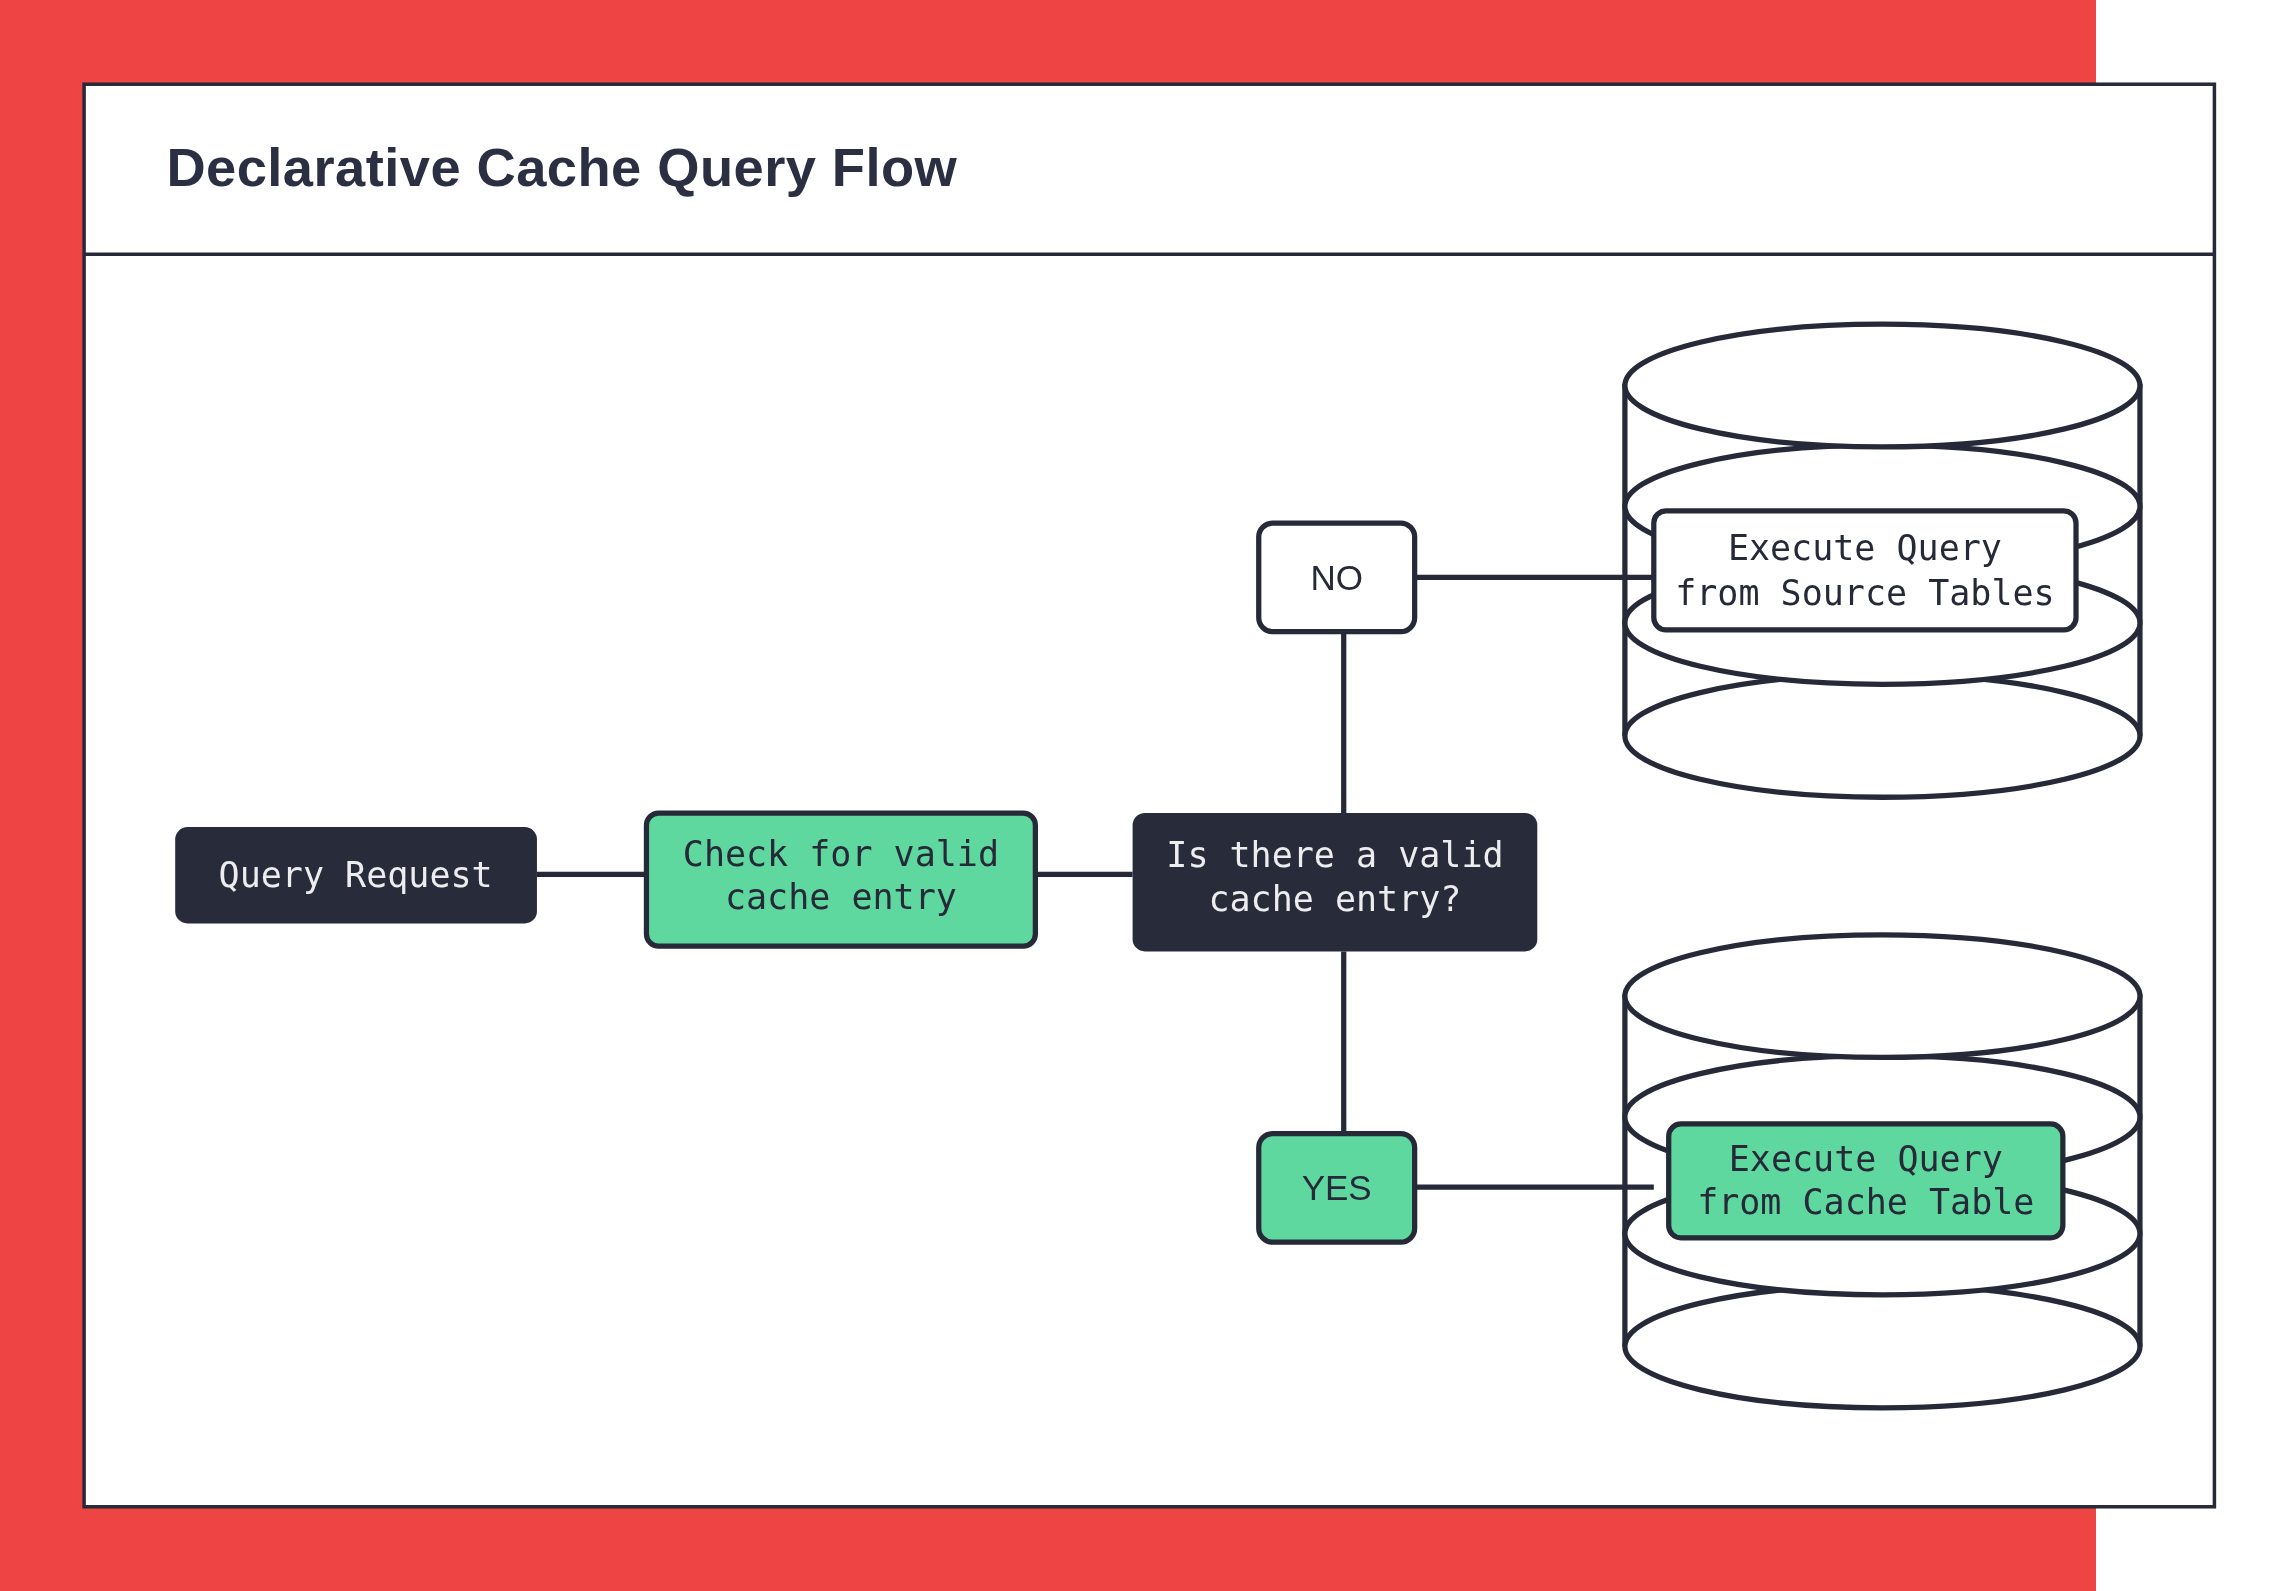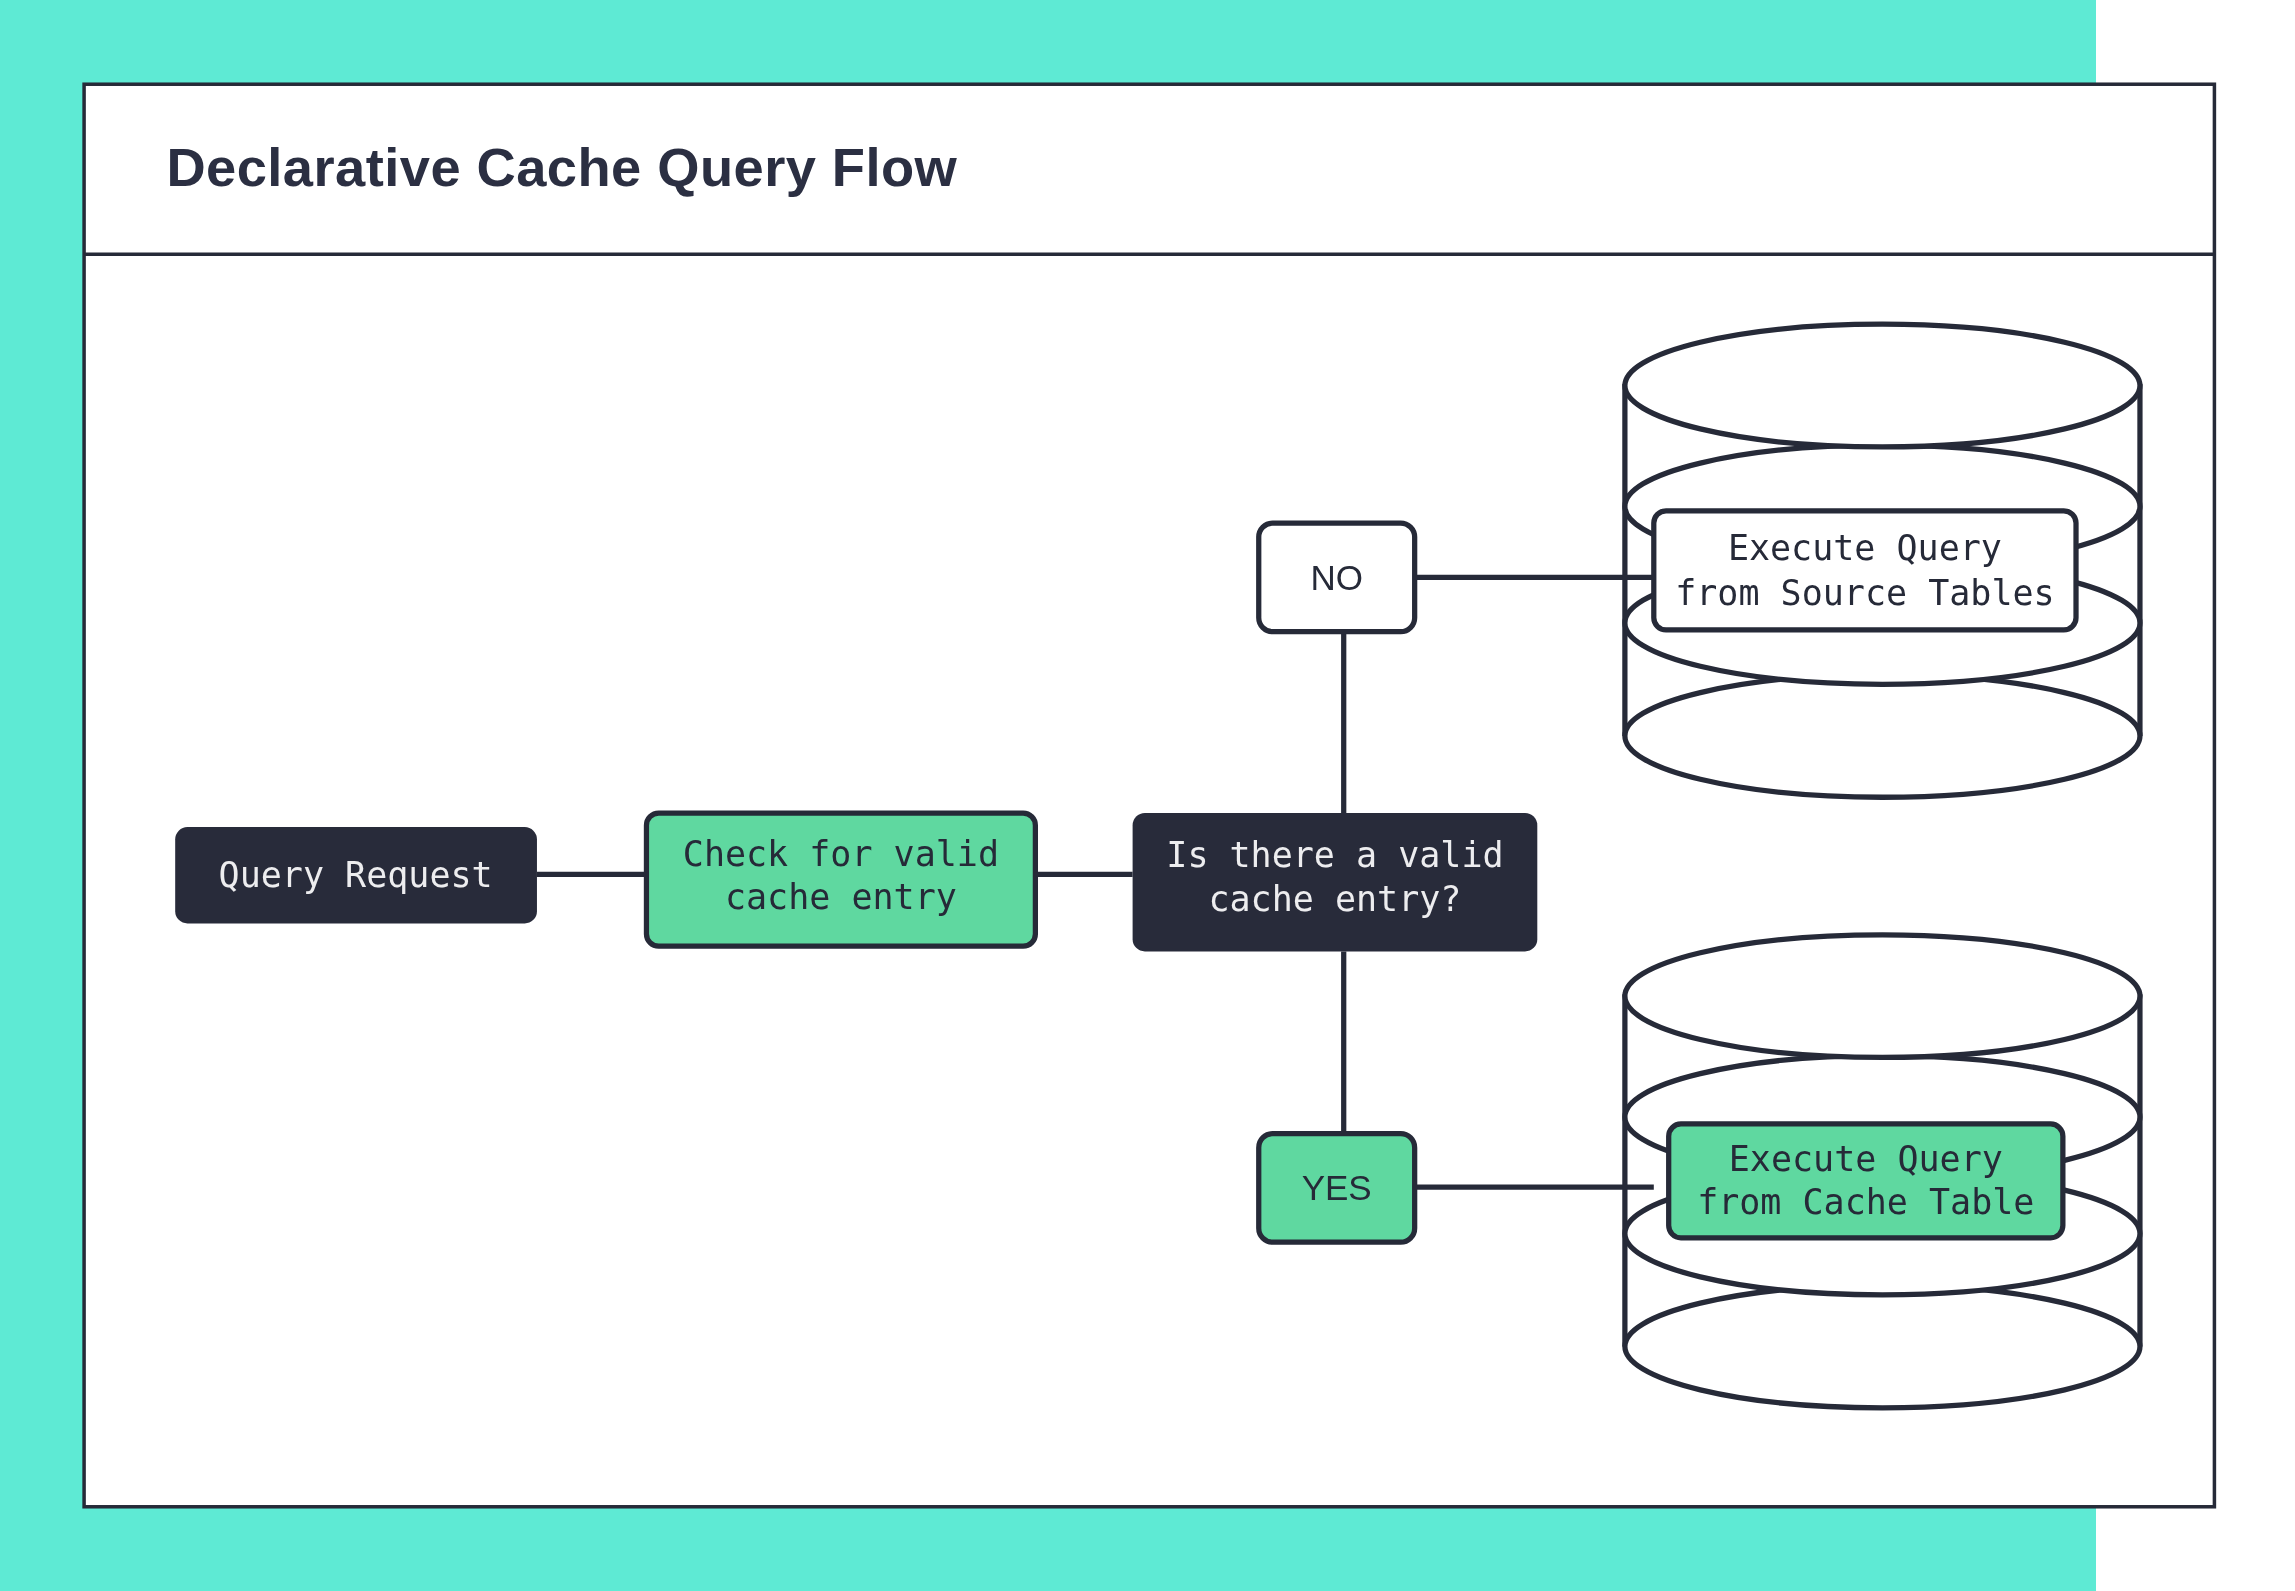--- a/index.html
+++ b/index.html
@@ -10,21 +10,21 @@
   body {
     width: 2295px;
     height: 1591px;
     font-family: "Liberation Sans", sans-serif;
     overflow: hidden;
   }
   #stage {
     position: relative;
     width: 2096px;
     height: 1591px;
-    background: #5eead4;
+    background: #ef4444;
   }
   svg#diagram {
     position: absolute;
     left: 0;
     top: 0;
     width: 2295px;
     height: 1591px;
     display: block;
   }
   .frame-rect {

